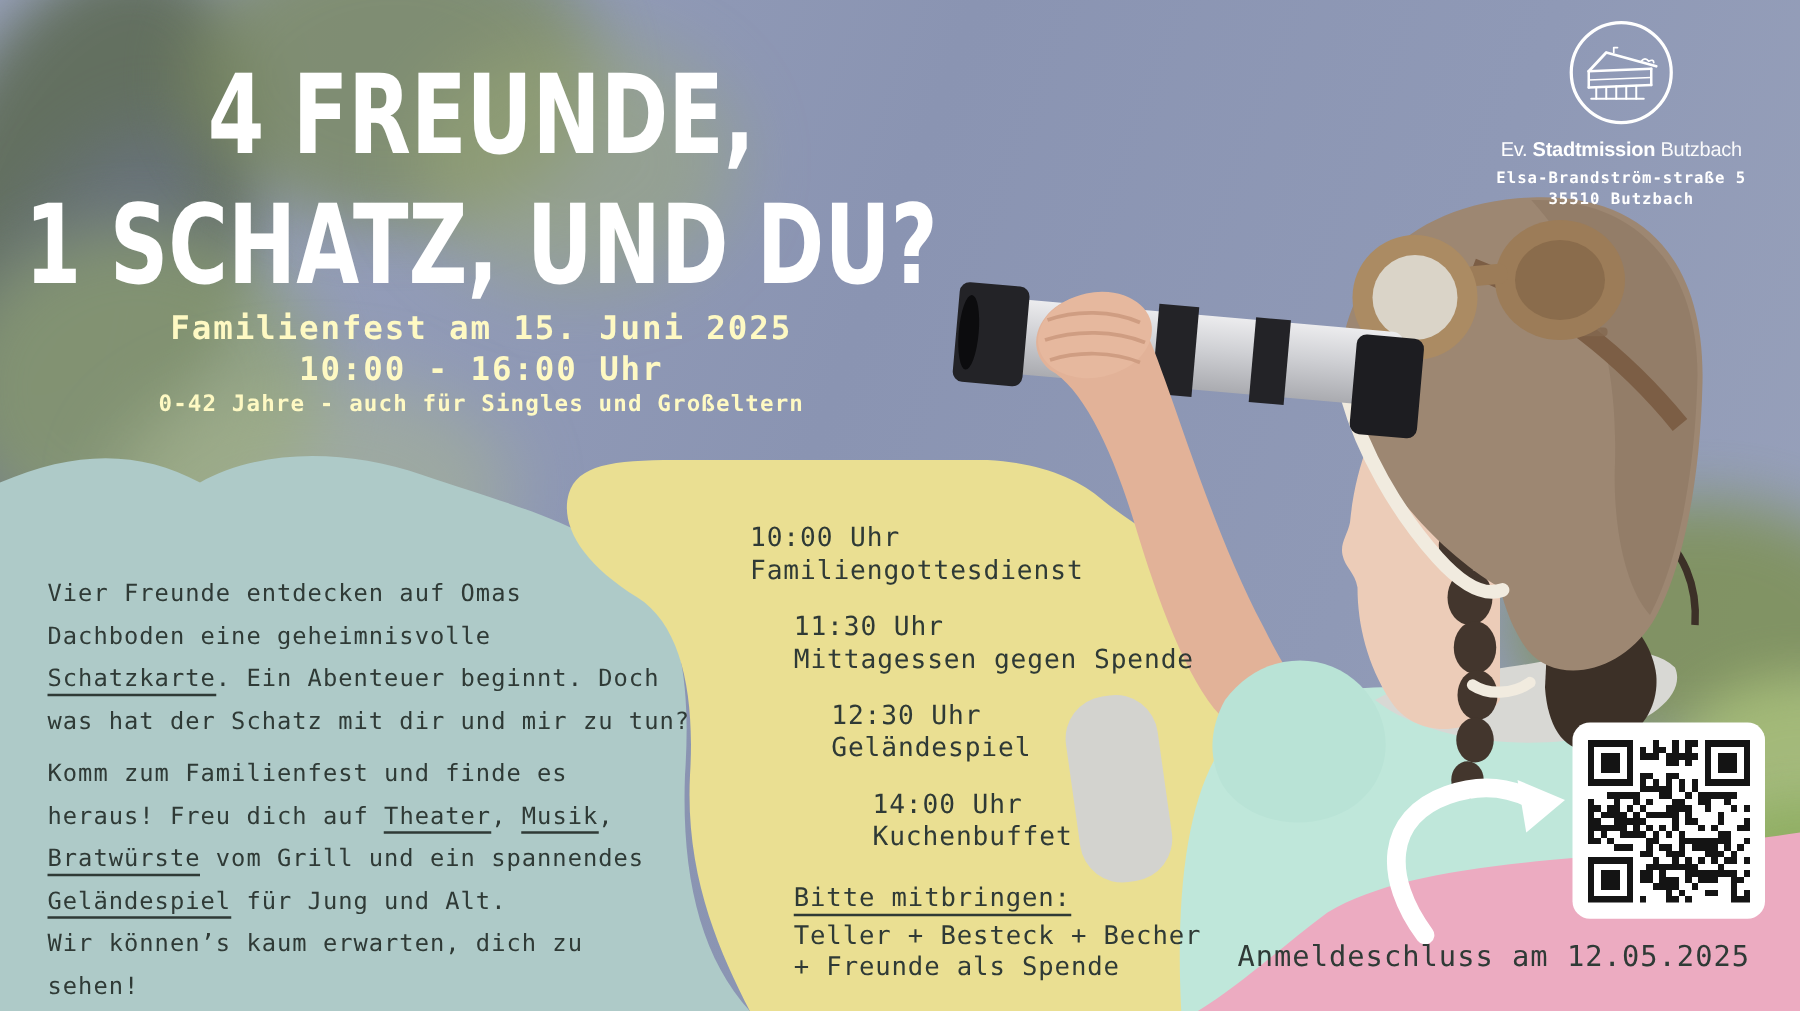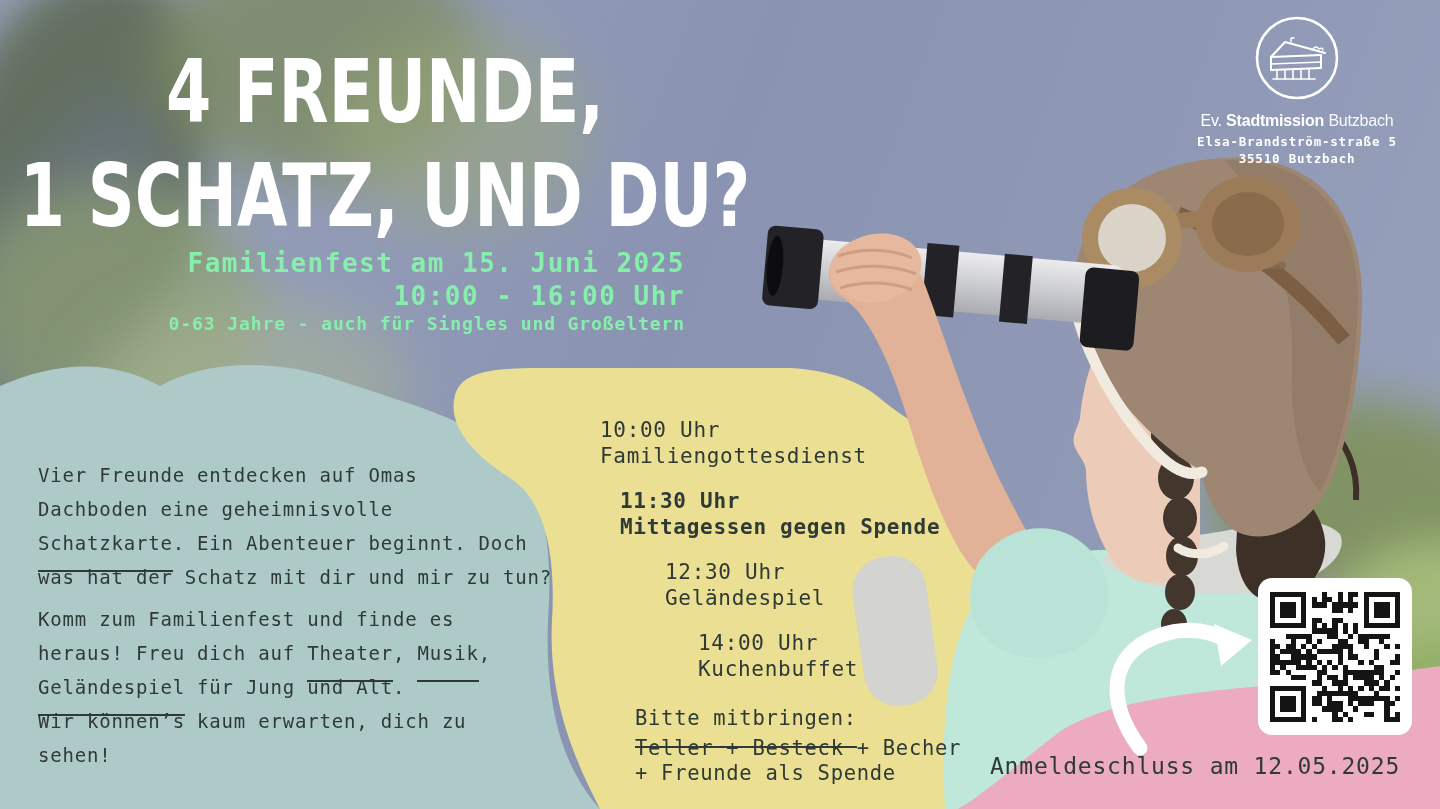--- a/index.html
+++ b/index.html
@@ -15,37 +15,37 @@
   svg.abs{position:absolute;left:0;top:0;display:block;}
   .blob-teal{fill:var(--teal,#aecac8);}
   .blob-yellow{fill:var(--yellow,#eadf92);}
   .blob-pink{fill:var(--pink,#ecabc1);}
 
   
   .mono{font-family:"DejaVu Sans Mono",monospace;color:var(--ink,#2f3a36);}
   .title{position:absolute;left:-135px;top:40px;width:1040px;text-align:center;
          color:#fff;font-weight:bold;font-size:88px;line-height:104px;
          transform:scaleX(.74);transform-origin:center top;letter-spacing:0;}
-  .subtitle{position:absolute;left:85px;top:247px;width:600px;text-align:right;
-            font-family:"DejaVu Sans Mono",monospace;color:#86efac;font-weight:bold;}
+  .subtitle{position:absolute;left:85px;top:247px;width:600px;text-align:center;
+            font-family:"DejaVu Sans Mono",monospace;color:#fef9c3;font-weight:bold;}
   .subtitle .s1,.subtitle .s2{font-size:26px;line-height:33px;letter-spacing:1.5px;}
   .subtitle .s3{font-size:18px;line-height:22px;letter-spacing:.9px;}
 
   .logo-block{position:absolute;left:1154px;top:12px;width:286px;text-align:center;color:#fff;}
   .logo-name{font-family:"Liberation Sans","DejaVu Sans",sans-serif;font-size:16px;
              line-height:24px;letter-spacing:-.2px;margin-top:1px;}
   .logo-name .w400{font-weight:400;} .logo-name .w700{font-weight:700;} .logo-name .w300{font-weight:300;opacity:.95;}
   .logo-addr{font-family:"DejaVu Sans Mono",monospace;font-weight:bold;font-size:12.5px;
              line-height:17px;letter-spacing:.8px;}
 
   .intro{position:absolute;left:38px;top:458px;width:545px;
          font-size:19px;line-height:34px;letter-spacing:.8px;}
   .intro p{margin:0 0 8px 0;}
   .rich-line{display:block;}
-  .u{border-bottom:2px solid currentColor;padding-bottom:16px;}
+  .u{border-bottom:2px solid currentColor;padding-bottom:1px;}
 
   .schedule{position:absolute;left:600px;top:417px;width:420px;
             font-size:21px;line-height:26px;letter-spacing:.7px;}
   .schedule-item{margin-bottom:19px;}
 
   .bring{position:absolute;left:635px;top:705px;width:360px;
          font-size:20.5px;line-height:24.5px;letter-spacing:.7px;}
   .bring-heading{font-weight:normal;line-height:27px;margin-bottom:4px;}
 
   .deadline{position:absolute;left:955px;top:753px;width:480px;text-align:center;
@@ -388,21 +388,21 @@
   <div class="layer">
 
     <div class="title">
       <div>4 FREUNDE,</div>
       <div>1 SCHATZ, UND DU?</div>
     </div>
 
     <div class="subtitle">
       <div class="s1">Familienfest am 15. Juni 2025</div>
       <div class="s2">10:00 - 16:00 Uhr</div>
-      <div class="s3">0-63 Jahre - auch für Singles und Großeltern</div>
+      <div class="s3">0-42 Jahre - auch für Singles und Großeltern</div>
     </div>
 
     <div class="logo-block">
       <svg width="92" height="92" viewBox="0 0 92 92">
         <g stroke="#fff" fill="none" stroke-width="2" stroke-linecap="round" stroke-linejoin="round">
           <circle cx="46" cy="46" r="40" stroke-width="2.6"></circle>
           <path d="M20,45 L34,30 L74,41" stroke-width="2.2"></path>
           <path d="M20,45 L70,43"></path>
           <path d="M20,52 L70,50" stroke-width="1.4"></path>
           <path d="M20,58 L70,56"></path>
@@ -423,34 +423,35 @@
     <div class="intro mono">
       <p>
           <span class="rich-line"><span>Vier Freunde entdecken auf Omas</span></span>
           <span class="rich-line"><span>Dachboden eine geheimnisvolle</span></span>
           <span class="rich-line"><span class="u">Schatzkarte</span><span>. Ein Abenteuer beginnt. Doch</span></span>
           <span class="rich-line"><span>was hat der Schatz mit dir und mir zu tun?</span></span>
         </p>
       <p>
           <span class="rich-line"><span>Komm zum Familienfest und finde es</span></span>
           <span class="rich-line"><span>heraus! Freu dich auf </span><span class="u">Theater</span><span>, </span><span class="u">Musik</span><span>,</span></span>
+          <span class="rich-line"><span class="u">Bratwürste</span><span> vom Grill und ein spannendes</span></span>
           <span class="rich-line"><span class="u">Geländespiel</span><span> für Jung und Alt.</span></span>
           <span class="rich-line"><span>Wir können’s kaum erwarten, dich zu</span></span>
           <span class="rich-line"><span>sehen!</span></span>
         </p>
     </div>
 
     <div class="schedule mono">
 
         <div class="schedule-item" style="margin-left: 0px;">
           <div>10:00 Uhr</div>
           <div>Familiengottesdienst</div>
         </div>
 
-        <div class="schedule-item" style="margin-left: 20px; font-weight: bold;">
+        <div class="schedule-item" style="margin-left: 35px;">
           <div>11:30 Uhr</div>
           <div>Mittagessen gegen Spende</div>
         </div>
 
         <div class="schedule-item" style="margin-left: 65px;">
           <div>12:30 Uhr</div>
           <div>Geländespiel</div>
         </div>
 
         <div class="schedule-item" style="margin-left: 98px;">

